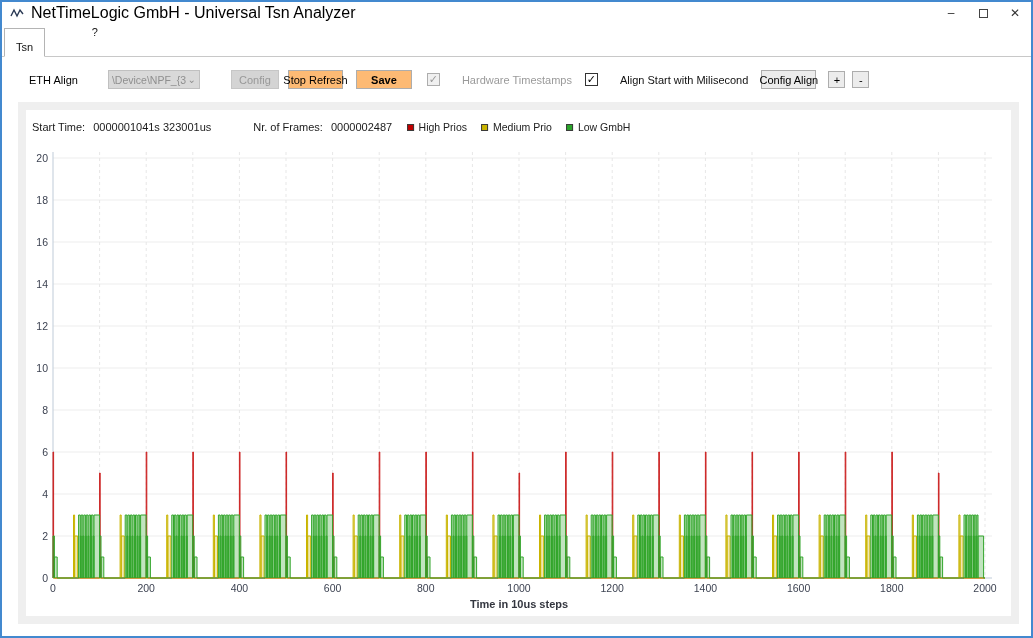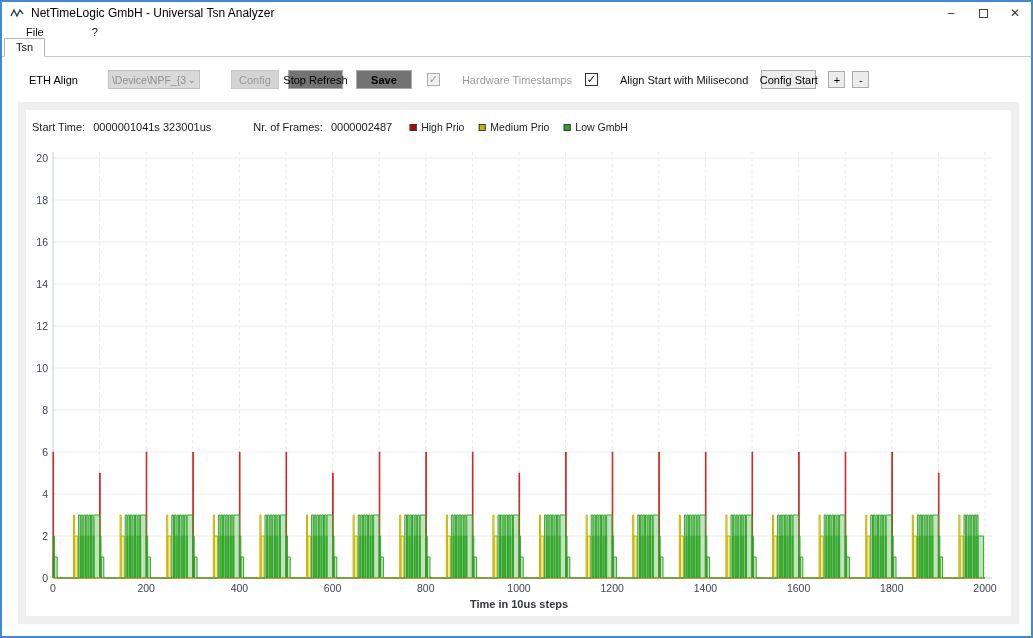--- a/index.html
+++ b/index.html
@@ -4,40 +4,40 @@
 <style>
   * { box-sizing: border-box; margin: 0; padding: 0; }
   body { background:#e8e8e8; font-family:"Liberation Sans", sans-serif; }
   .window {
     position:relative; width:1033px; height:638px; background:#ffffff;
     border:2px solid #4389cf; overflow:hidden; font-size:11px; color:#111;
   }
   
   .titlebar { height:22px; display:flex; align-items:center; background:#fff; }
   .app-icon { margin-left:8px; width:14px; height:12px; display:inline-block; }
-  .title-text { margin-left:7px; font-size:12px; color:#000; }
+  .title-text { margin-left:7px; font-size:16px; color:#000; }
   .win-controls { margin-left:auto; display:flex; height:100%; }
   .win-btn { width:32px; height:100%; display:flex; align-items:center; justify-content:center;
              color:#333; font-size:12px; cursor:default; }
   .maxi-box { width:9px; height:9px; border:1px solid #444; display:inline-block; }
   
   .menubar { height:15px; display:flex; align-items:center; background:#fff; font-size:11px; }
   .menu-item { padding:0 24px; }
   
   .tabbar { height:18px; background:#fff; border-bottom:1px solid #c8c8c8; display:flex; align-items:flex-end; }
   .tab { background:#fff; border:1px solid #b4b4b4; border-bottom:1px solid #fff;
-         margin-left:2px; margin-bottom:-1px; padding:2px 11px 3px 11px; font-size:11px; }
+         margin-left:2px; margin-bottom:-1px; padding:12px 11px 3px 11px; font-size:11px; }
   
   .toolbar { height:45px; display:flex; align-items:center; background:#fff; white-space:nowrap; }
   .tb-label { margin-left:27px; color:#000; }
   .tb-select { margin-left:30px; width:92px; height:19px; background:#d9d9d9; border:1px solid #c0c0c0;
                color:#8f8f8f; font-size:10.5px; display:flex; align-items:center; padding:0 3px; overflow:hidden; }
   .tb-select .val { flex:1; overflow:hidden; white-space:nowrap; }
   .tb-select .arrow { color:#8f8f8f; font-size:10px; margin-left:2px; }
-  .btn { height:19px; border:1px solid #adadad; background:#737373; font-size:11px; color:#000;
+  .btn { height:19px; border:1px solid #adadad; background:#fdba74; font-size:11px; color:#000;
          display:inline-flex; align-items:center; justify-content:center; }
   .btn.disabled { background:#d4d4d4; border-color:#c6c6c6; color:#989898; }
   .btn-measure { margin-left:31px; width:48px; }
   .btn-stop { margin-left:9px; width:55px; }
   .btn-save { margin-left:13px; width:56px;font-weight:bold; }
   .btn-config { margin-left:13px; width:55px; background:#ececec; }
   .btn-sq { margin-left:12px; width:17px; height:17px; background:#ececec; }
   .btn-sq.minus { margin-left:7px; }
   .chk { display:flex; align-items:center; }
   .chk-hw { margin-left:15px; }
@@ -102,36 +102,36 @@
     <span class="btn btn-stop">Stop Refresh</span>
     <span class="btn btn-save">Save</span>
     <span class="chk chk-hw disabled">
       <span class="chk-box">✓</span>
       <span class="chk-label">Hardware Timestamps</span>
     </span>
     <span class="chk chk-align">
       <span class="chk-box">✓</span>
       <span class="chk-label">Align Start with Milisecond</span>
     </span>
-    <span class="btn btn-config">Config Start</span>
+    <span class="btn btn-config">Config Align</span>
     <span class="btn btn-sq plus">+</span>
     <span class="btn btn-sq minus">-</span>
   </div>
 
   <div class="chart-panel">
     <div class="chart-inner">
       <div class="chart-header">
         <span class="hdr-label">Start Time:</span>
         <span class="hdr-value">0000001041s 323001us</span>
         <span class="hdr-label frames">Nr. of Frames:</span>
         <span class="hdr-value">0000002487</span>
         <div class="legend">
           <span class="legend-item">
             <span class="legend-swatch" style="background:#c00000;"></span>
-            <span>High Prio</span>
+            <span>High Prios</span>
           </span>
           <span class="legend-item">
             <span class="legend-swatch" style="background:#c9b400;"></span>
             <span>Medium Prio</span>
           </span>
           <span class="legend-item">
             <span class="legend-swatch" style="background:#2aa42a;"></span>
             <span>Low GmbH</span>
           </span>
         </div>

